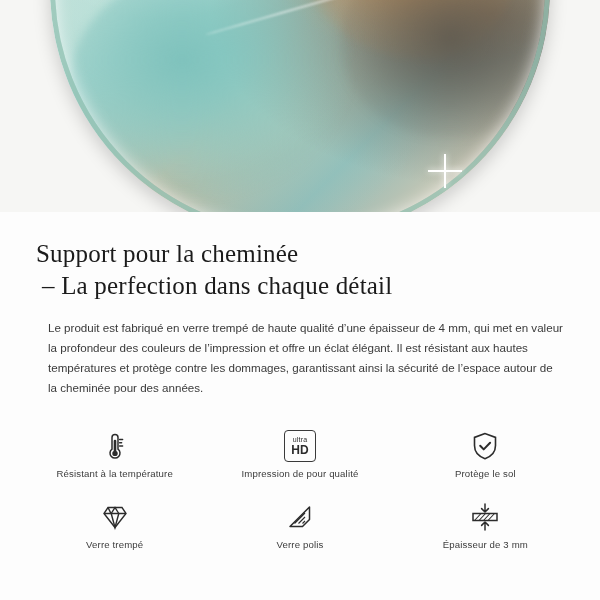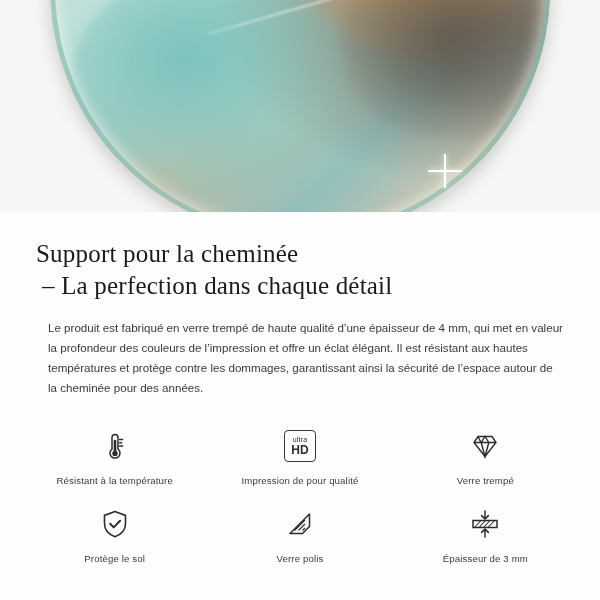--- a/index.html
+++ b/index.html
@@ -155,21 +155,20 @@
     justify-content: flex-start;
   }
   .feature-icon {
     height: 44px;
     display: flex;
     align-items: center;
     justify-content: center;
     color: #2c2c2c;
   }
   .feature-label {
-    margin-top: 7px;
     font-size: 9.6px;
     color: #3c3c3c;
     text-align: center;
     letter-spacing: 0.15px;
   }
   .ultrahd {
     width: 30px;
     height: 30px;
     border: 1.6px solid #3a3a3a;
     border-radius: 4px;
@@ -228,37 +227,37 @@
         <div class="ultrahd">
           <span class="u1">ultra</span>
           <span class="u2">HD</span>
         </div>
       </div>
       <div class="feature-label">Impression de pour qualité</div>
     </div>
 
     <div class="feature">
       <div class="feature-icon">
+        <svg width="34" height="34" viewBox="0 0 34 34" fill="none" stroke="#2c2c2c" stroke-width="1.6">
+          <path d="M17 4.5 6.5 8.4v8.2c0 6.6 4.4 11 10.5 13.1 6.1-2.1 10.5-6.5 10.5-13.1V8.4L17 4.5z"></path>
+          <path d="m12.2 16.8 3.5 3.6 6.4-6.6" stroke-width="2" stroke-linecap="round" stroke-linejoin="round"></path>
+        </svg>
+      </div>
+      <div class="feature-label">Protège le sol</div>
+    </div>
+
+    <div class="feature">
+      <div class="feature-icon">
         <svg width="36" height="34" viewBox="0 0 36 34" fill="none" stroke="#2c2c2c" stroke-width="1.4">
           <path d="M7 13.5 18 27.5 29 13.5 25 7.5H11L7 13.5z"></path>
           <path d="M7 13.5h22M11 7.5l3 6-(-0)"></path>
           <path d="M14.2 13.5 18 7.5l3.8 6M14.2 13.5 18 27.5l3.8-14"></path>
         </svg>
       </div>
       <div class="feature-label">Verre trempé</div>
-    </div>
-
-    <div class="feature">
-      <div class="feature-icon">
-        <svg width="34" height="34" viewBox="0 0 34 34" fill="none" stroke="#2c2c2c" stroke-width="1.6">
-          <path d="M17 4.5 6.5 8.4v8.2c0 6.6 4.4 11 10.5 13.1 6.1-2.1 10.5-6.5 10.5-13.1V8.4L17 4.5z"></path>
-          <path d="m12.2 16.8 3.5 3.6 6.4-6.6" stroke-width="2" stroke-linecap="round" stroke-linejoin="round"></path>
-        </svg>
-      </div>
-      <div class="feature-label">Protège le sol</div>
     </div>
 
     <div class="feature">
       <div class="feature-icon">
         <svg width="34" height="34" viewBox="0 0 34 34" fill="none" stroke="#2c2c2c" stroke-width="1.5">
           <path d="M7 26.5 26.5 7v12.5L19.5 26.5H7z" stroke-linejoin="round"></path>
           <path d="M11.5 23.5 22 13M15.5 23.5 22 17M19.5 23.5 22 21" stroke-width="1.2"></path>
         </svg>
       </div>
       <div class="feature-label">Verre polis</div>

